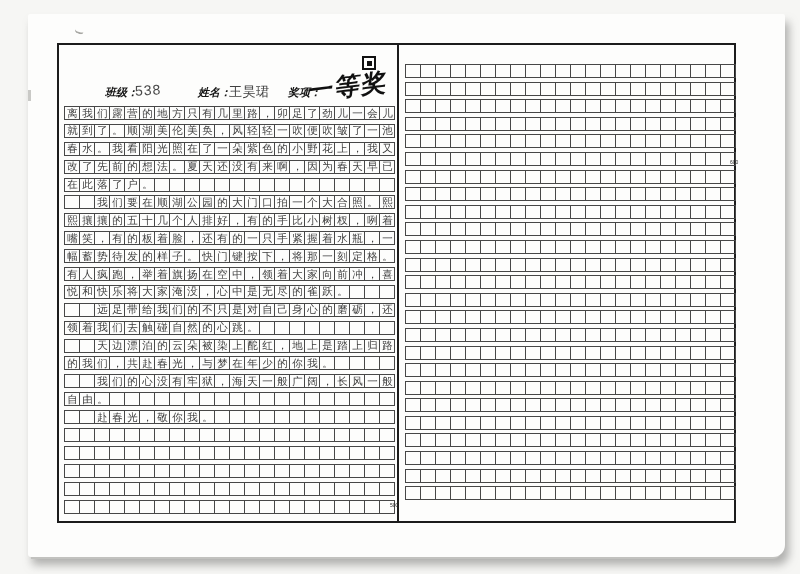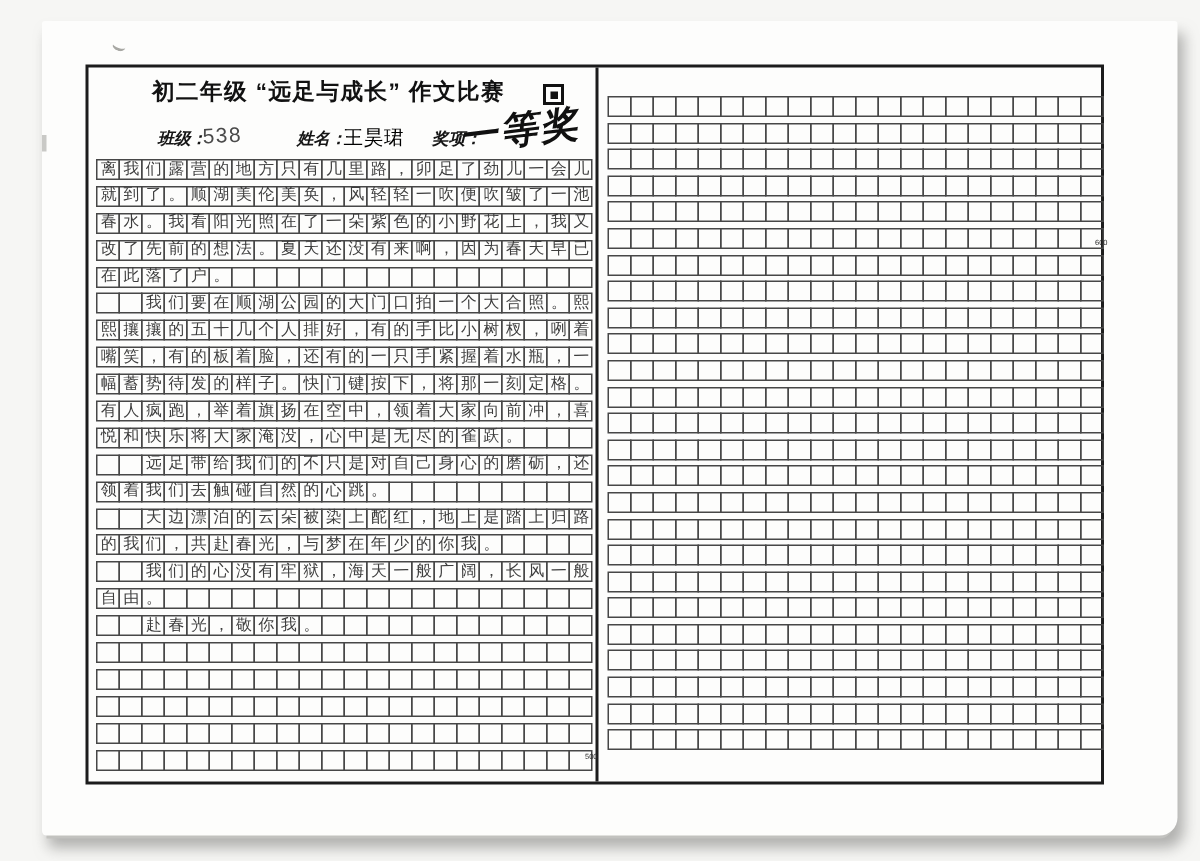--- a/index.html
+++ b/index.html
@@ -28,21 +28,21 @@
     border:2px solid #111; display:flex; align-items:center; justify-content:center; }
   .reg-mark i { display:block; width:5px; height:5px; background:#111; }
 
   .fields { position:absolute; left:0; top:34px; width:338px; height:24px;
     font-size:11px; font-weight:bold; color:#151515; }
   .f-label { position:absolute; top:6px;font-style:italic; }
   .lbl-class { left:46px; }  .lbl-name { left:139px; }  .lbl-award { left:229px; }
   .hw { font-weight:normal; }
   .hw-class { position:absolute; left:76px; top:3px; font-size:14px; color:#4a4a4a;
     transform:rotate(-3deg); letter-spacing:1px; }
-  .hw-name  { position:absolute; left:170px; top:4px; font-size:13px; color:#000000;
+  .hw-name  { position:absolute; left:170px; top:4px; font-size:13px; color:#404040;
     letter-spacing:.5px; }
   .hw-award { position:absolute; left:247px; top:-9px; font-size:25px; color:#101010;
     font-weight:bold; font-style:italic; letter-spacing:2px; white-space:nowrap;
     transform:rotate(-7deg); }
 
   
   .grid { position:absolute; }
   .grid-left  { left:5px;  top:61px; }
   .grid-right { left:6px;  top:19px; }
   .g-row { display:flex; }
@@ -71,21 +71,20 @@
 <div class="stage">
   <div class="paper">
 
     <div class="smudge"></div>
     <div class="edge-tick"></div>
 
     <div class="frame">
       <div class="divider"></div>
 
       <div class="left-page">
-        <div class="title">初二年级 “远足与成长” 作文比赛</div>
 
         <div class="reg-mark">
             <i></i>
           </div>
 
         <div class="fields">
           <span class="f-label lbl-class">班级：</span>
           <span class="hw hw-class">538</span>
 
           <span class="f-label lbl-name">姓名：</span>

